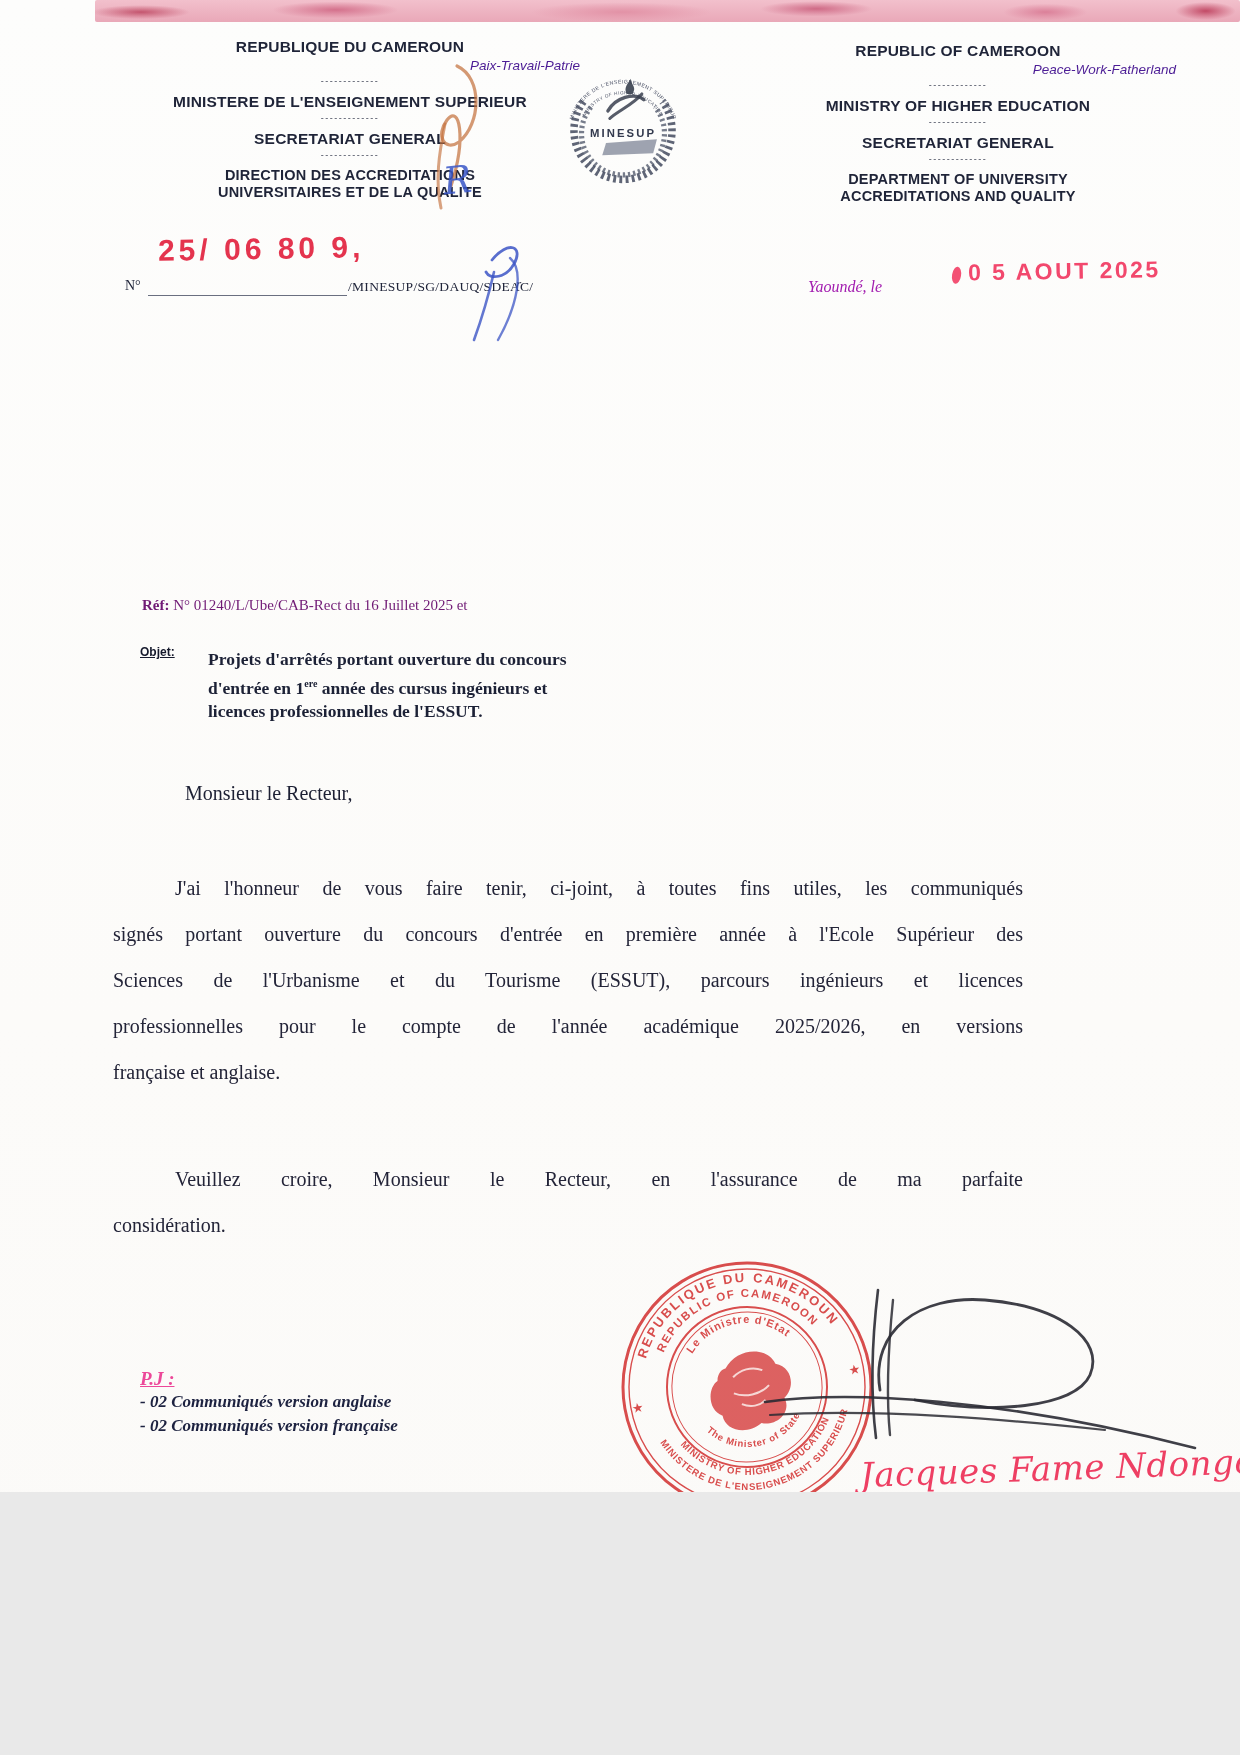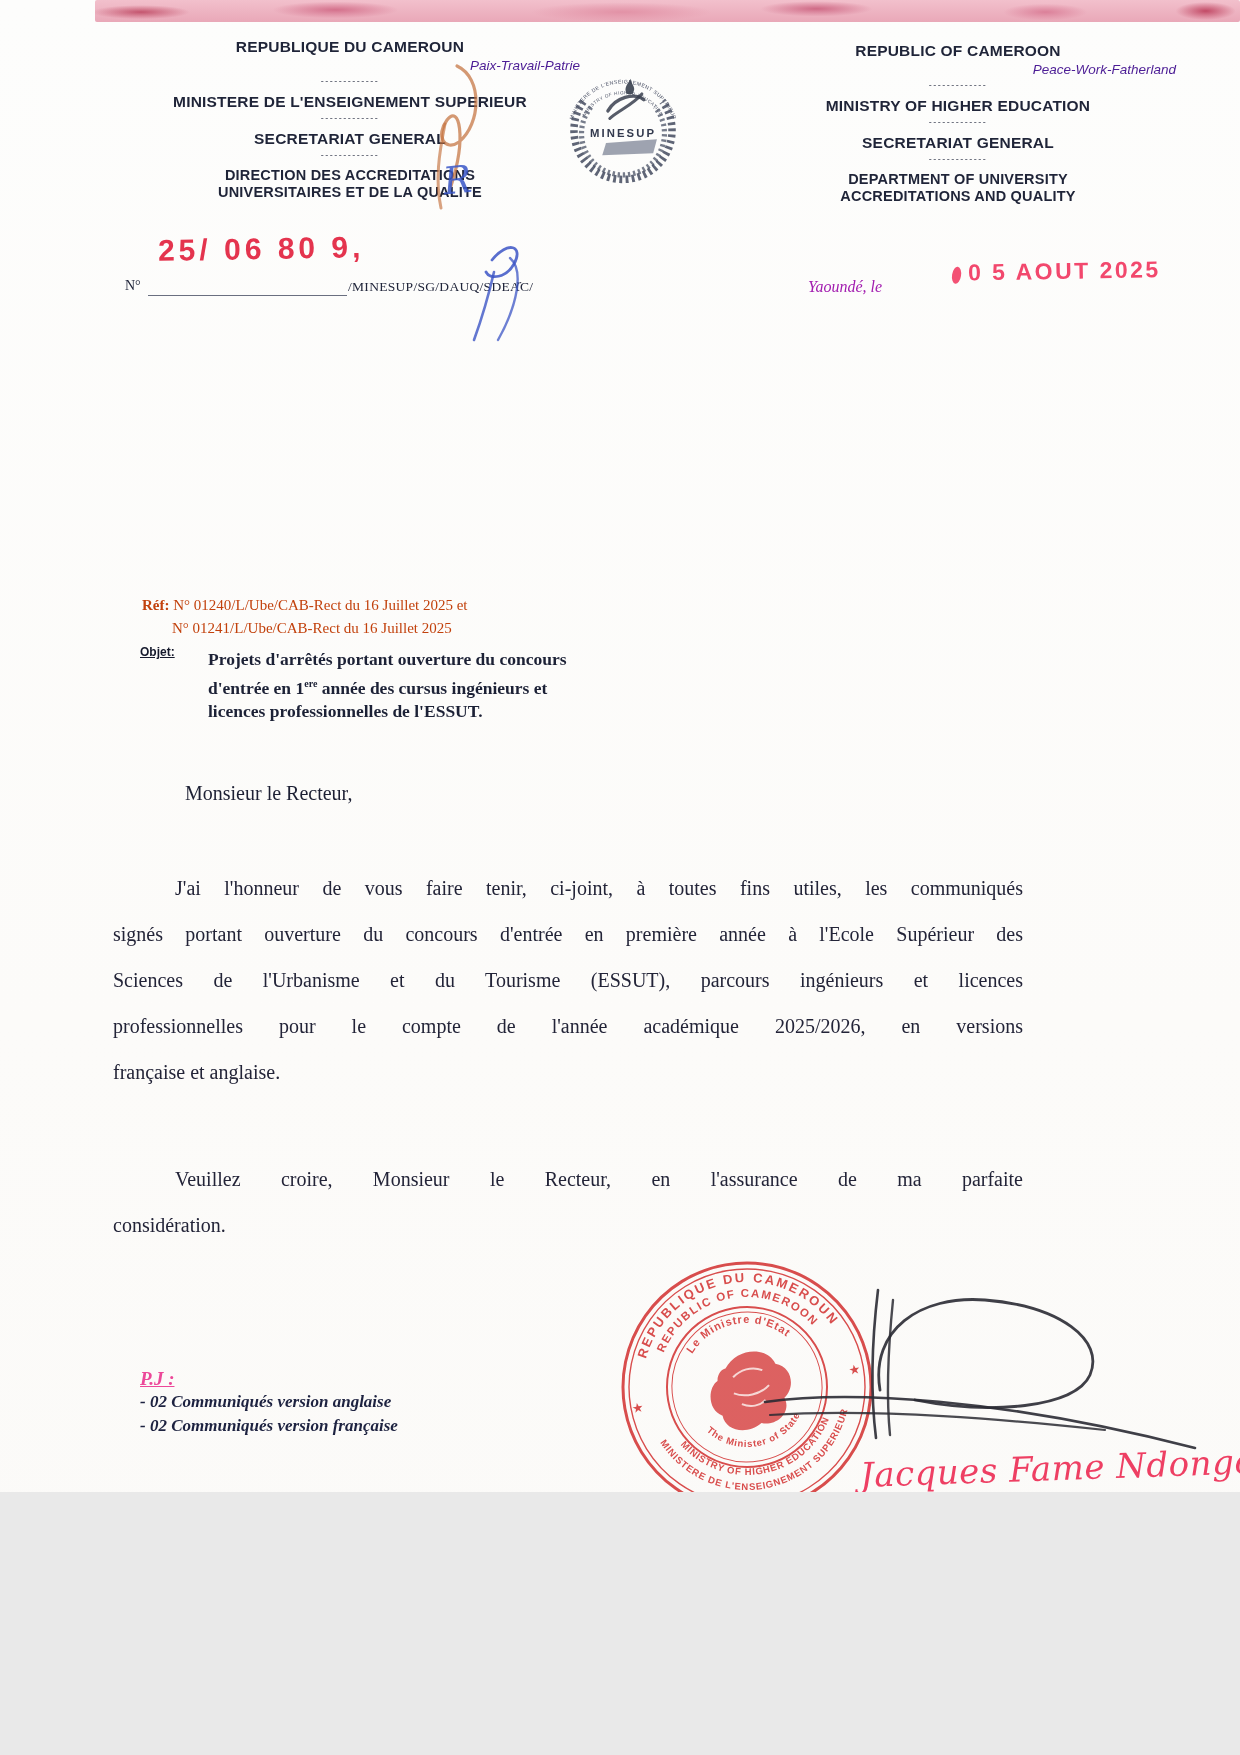--- a/index.html
+++ b/index.html
@@ -36,21 +36,21 @@
              letter-spacing:2.5px;color:#f2486d;transform:rotate(-1deg);white-space:nowrap;}
   .blob{display:inline-block;width:9px;height:17px;background:#f2486d;border-radius:50%;
         transform:rotate(10deg);margin-right:7px;vertical-align:-3px;opacity:.95;}
   
   .recip{color:#181c30;text-align:center;font-weight:bold;}
   .recip .l1{font-size:22px;line-height:34px;letter-spacing:.3px;}
   .recip .l3{font-size:20px;line-height:28px;margin-top:4px;}
   .recip .l4{font-size:20px;line-height:30px;margin-top:2px;}
   .recip .l5{font-size:20.5px;margin-top:16px;letter-spacing:.5px;}
   
-  .refblk{font-size:15px;line-height:23px;color:#c2410c;font-family:Liberation Serif, serif;}
+  .refblk{font-size:15px;line-height:23px;color:#701a75;font-family:Liberation Serif, serif;}
   .refblk b{font-weight:bold;}
   .objlabel{font-family:"Liberation Sans",sans-serif;font-weight:bold;font-size:12px;
             text-decoration:underline;color:#15192c;}
   .objtext{font-size:17.5px;line-height:23.5px;color:#1c2136;width:398px;}
   .objtext sup{font-size:10px;}
   
   .salut{font-size:20px;color:#1d2034;}
   .bline{width:910px;font-size:20px;line-height:46px;color:#232438;
          text-align:justify;text-align-last:justify;}
   .bline.first{text-indent:62px;}
@@ -146,21 +146,20 @@
   </svg>
 
   <div class="abs place" style="left:808px;top:278px;">Yaoundé, le</div>
   <div class="abs datestamp" style="left:952px;top:258px;">
     <span class="blob"></span><span>0 5 AOUT 2025</span>
   </div>
 
 
   <div class="abs refblk" style="left:142px;top:594px;width:440px;">
     <div><b>Réf:</b> <span>N° 01240/L/Ube/CAB-Rect du 16 Juillet 2025 et</span></div>
-    <div style="padding-left:30px;">N° 01241/L/Ube/CAB-Rect du 16 Juillet 2025</div>
   </div>
 
   <div class="abs objlabel" style="left:140px;top:645px;">Objet:</div>
   <div class="abs objtext" style="left:208px;top:648px;font-weight:bold;">
     <span>Projets d'arrêtés portant ouverture du concours d'entrée en 1</span><sup>ere</sup><span> année des cursus ingénieurs et licences professionnelles de l'ESSUT.</span>
   </div>
 
   <div class="abs salut" style="left:185px;top:782px;">Monsieur le Recteur,</div>
 
   <div class="abs" style="left:113px;top:865px;">

